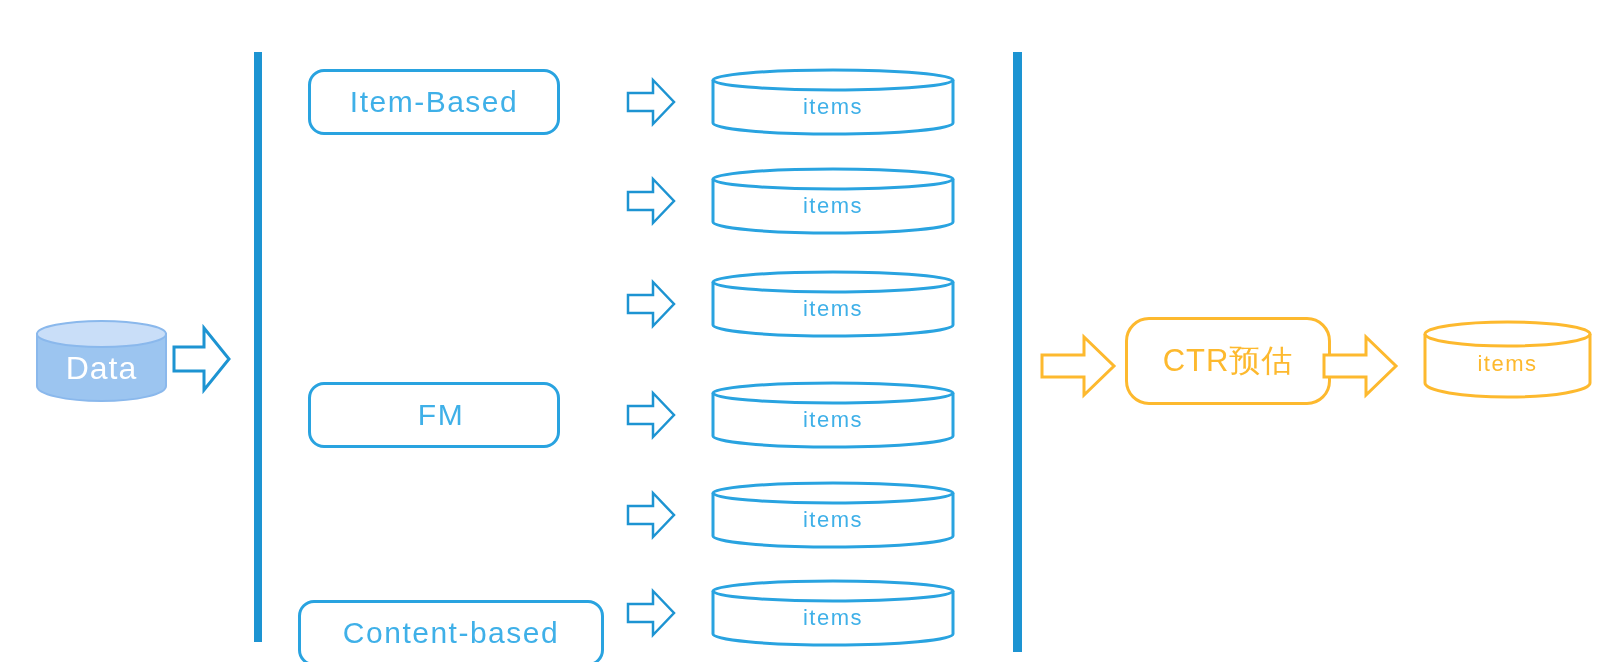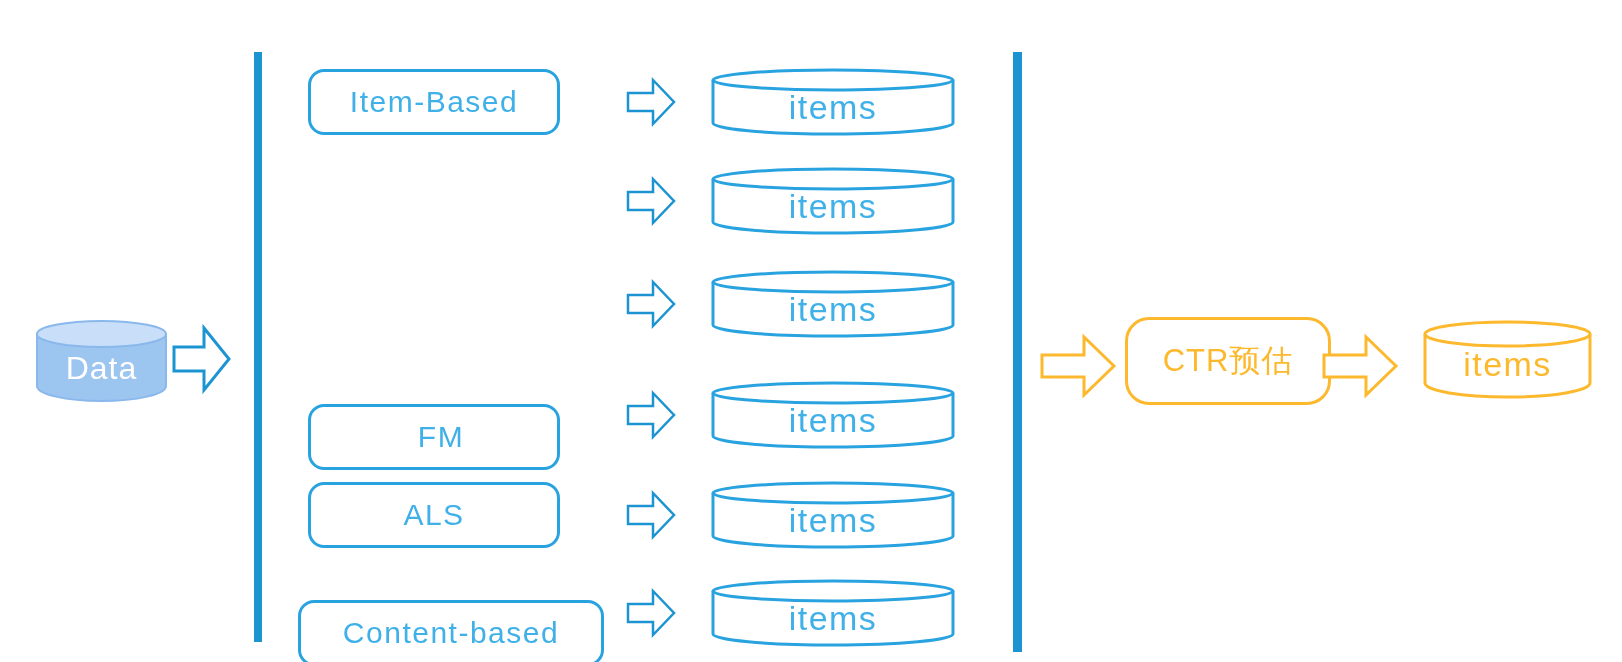--- a/index.html
+++ b/index.html
@@ -31,21 +31,21 @@
     white-space:nowrap;
   }
 
   
   .cyl{position:absolute;}
   .cyl svg{position:absolute;left:0;top:0;width:100%;height:100%;}
   .cyl .cyl-label{
     position:absolute;left:0;right:0;top:0;bottom:0;
     display:flex;align-items:center;justify-content:center;
     padding-top:10px;
-    font-size:34px;letter-spacing:1.5px;
+    font-size:22px;letter-spacing:1.5px;
   }
   .cyl-blue .cyl-label{color:#3fb0e8;}
   .cyl-orange .cyl-label{color:#fdb92e;}
   .cyl-data .cyl-label{color:#ffffff;font-size:32px;letter-spacing:1px;padding-top:14px;}
 
   
   .arrow{position:absolute;}
   .arrow svg{display:block;width:100%;height:100%;}
 
   
@@ -115,39 +115,36 @@
       </svg>
   </div>
   <div class="cyl cyl-blue" style="left:710px;top:269px;width:246px;height:70px;">
     <svg viewBox="0 0 246 70" preserveAspectRatio="none">
       <path d="M3 13 L3 56 A120 11 0 0 0 243 56 L243 13" fill="none" stroke="#29a3e0" stroke-width="3"></path>
       <ellipse cx="123" cy="13" rx="120" ry="10" fill="none" stroke="#29a3e0" stroke-width="3"></ellipse>
     </svg>
     <span class="cyl-label">items</span>
   </div>
 
-  <div class="method-box" style="top:404px;padding-left:14px;">
+  <div class="method-box" style="top:382px;padding-left:14px;">
     <span class="method-label">FM</span>
   </div>
   <div class="arrow" style="left:626px;top:389px;width:51px;height:52px;">
     <svg viewBox="0 0 51 52">
         <polygon points="2,17 27,17 27,4 48,26 27,48 27,35 2,35" fill="#ffffff" stroke="#1d94d2" stroke-width="2.5"></polygon>
       </svg>
   </div>
   <div class="cyl cyl-blue" style="left:710px;top:380px;width:246px;height:70px;">
     <svg viewBox="0 0 246 70" preserveAspectRatio="none">
       <path d="M3 13 L3 56 A120 11 0 0 0 243 56 L243 13" fill="none" stroke="#29a3e0" stroke-width="3"></path>
       <ellipse cx="123" cy="13" rx="120" ry="10" fill="none" stroke="#29a3e0" stroke-width="3"></ellipse>
     </svg>
     <span class="cyl-label">items</span>
   </div>
 
-  <div class="method-box" style="top:482px;">
-    <span class="method-label">ALS</span>
-  </div>
   <div class="arrow" style="left:626px;top:489px;width:51px;height:52px;">
     <svg viewBox="0 0 51 52">
         <polygon points="2,17 27,17 27,4 48,26 27,48 27,35 2,35" fill="#ffffff" stroke="#1d94d2" stroke-width="2.5"></polygon>
       </svg>
   </div>
   <div class="cyl cyl-blue" style="left:710px;top:480px;width:246px;height:70px;">
     <svg viewBox="0 0 246 70" preserveAspectRatio="none">
       <path d="M3 13 L3 56 A120 11 0 0 0 243 56 L243 13" fill="none" stroke="#29a3e0" stroke-width="3"></path>
       <ellipse cx="123" cy="13" rx="120" ry="10" fill="none" stroke="#29a3e0" stroke-width="3"></ellipse>
     </svg>

